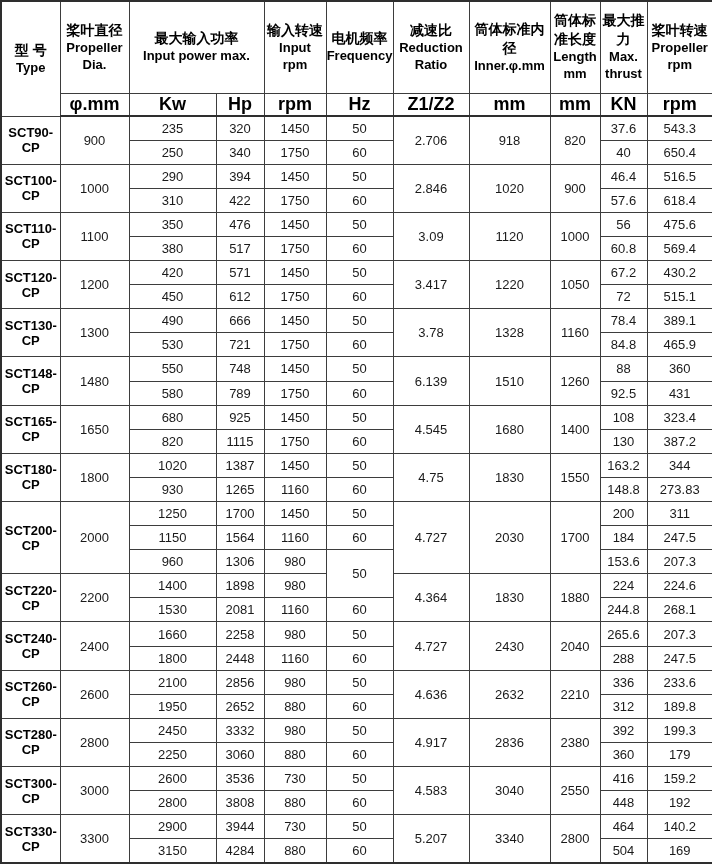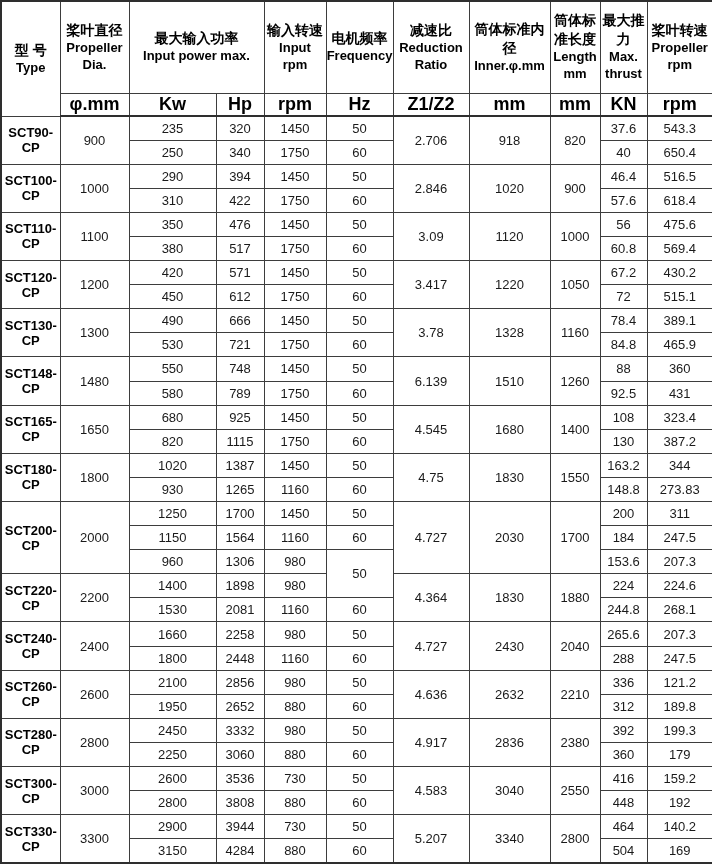--- a/index.html
+++ b/index.html
@@ -335,21 +335,21 @@
         <td rowspan="2" class="model">SCT260-CP</td>
         <td rowspan="2">2600</td>
         <td>2100</td>
         <td>2856</td>
         <td>980</td>
         <td>50</td>
         <td rowspan="2">4.636</td>
         <td rowspan="2">2632</td>
         <td rowspan="2">2210</td>
         <td>336</td>
-        <td>121.2</td>
+        <td>233.6</td>
       </tr>
       <tr>
         <td>1950</td>
         <td>2652</td>
         <td>880</td>
         <td>60</td>
         <td>312</td>
         <td>189.8</td>
       </tr>
       <tr>

